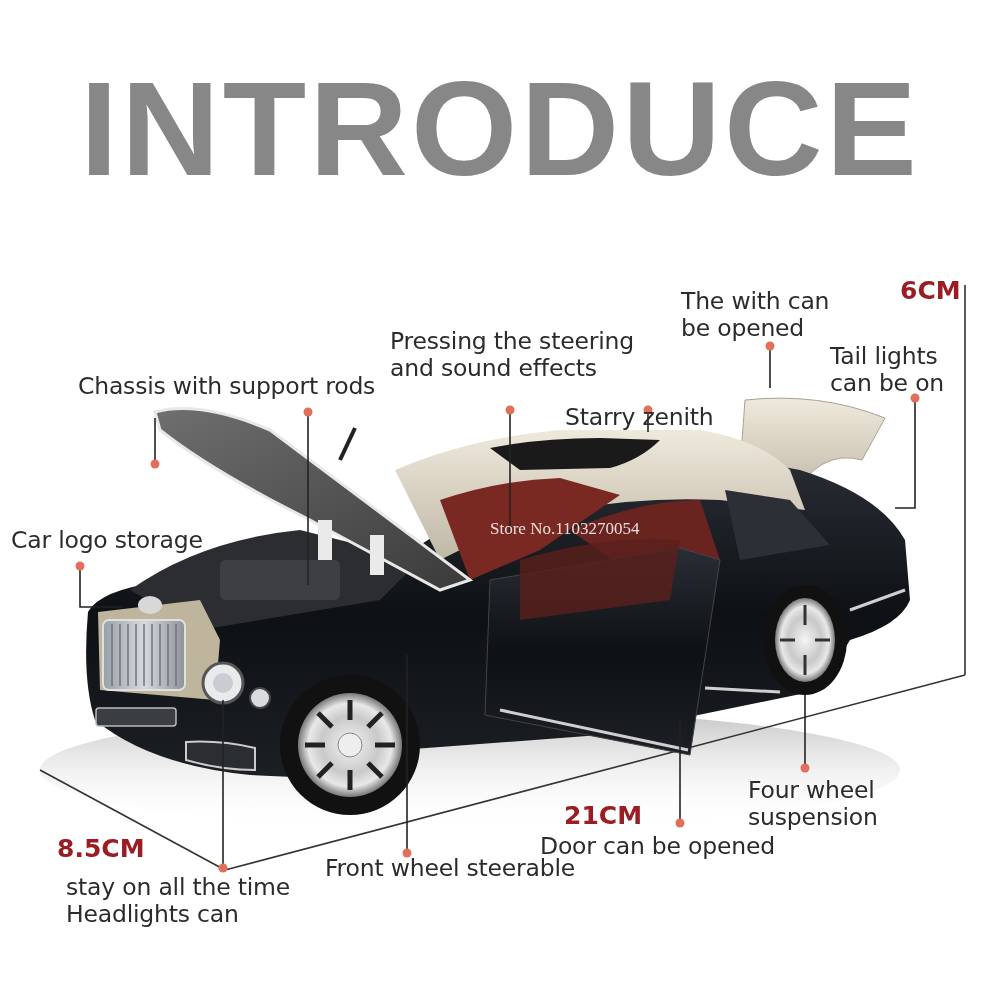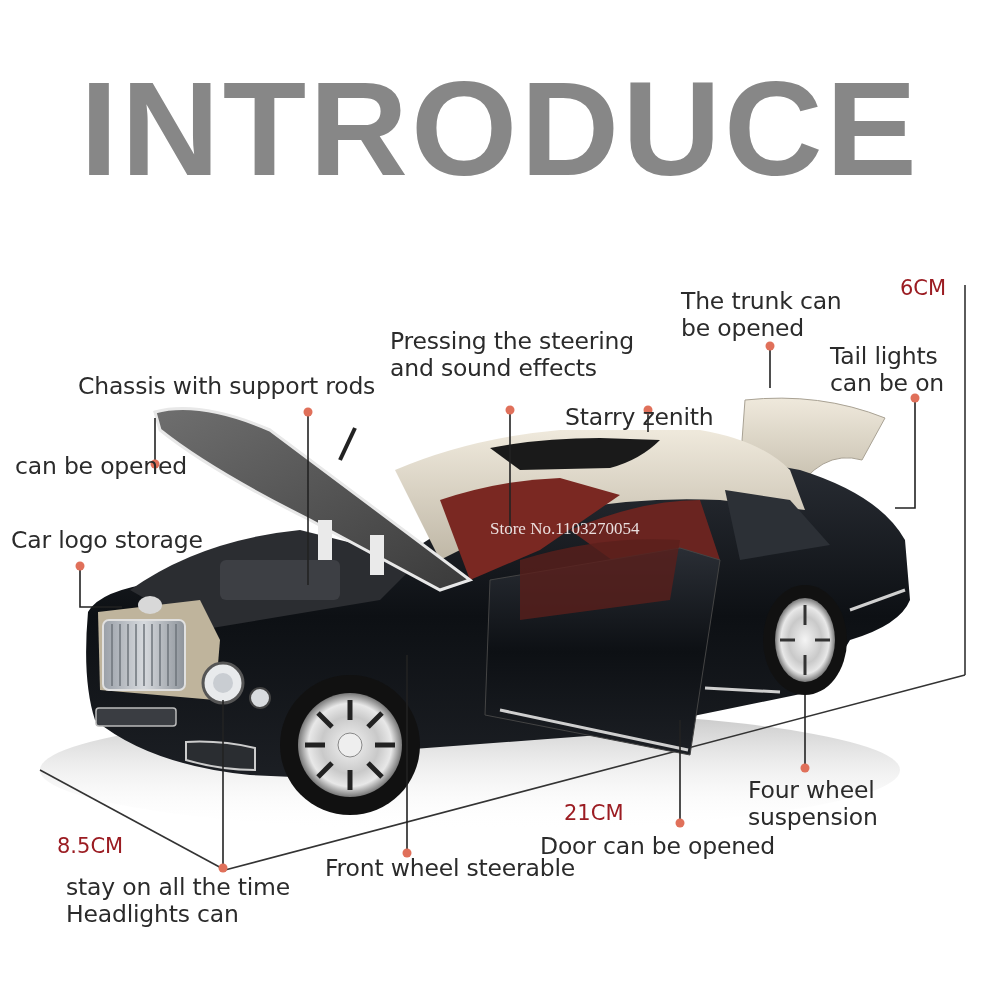--- a/index.html
+++ b/index.html
@@ -9,21 +9,21 @@
     font-family: "Liberation Sans", sans-serif; font-weight: 700;
     font-size: 134px; letter-spacing: 3px; color: #878787; line-height: 1;
     transform: scaleX(1.02);
   }
   svg.scene { position: absolute; left: 0; top: 0; }
   .label {
     position: absolute; color: #2b2b2b; font-size: 23.5px; line-height: 27px;
     font-family: "DejaVu Sans", sans-serif; white-space: nowrap; letter-spacing: -0.2px;
   }
   .dim {
-    position: absolute; color: #9b1c22; font-weight: 400; font-size: 21px;
+    position: absolute; color: #9b1c22; font-weight: 700; font-size: 25px;
     font-family: "DejaVu Sans", sans-serif;
   }
   .watermark {
     position: absolute; color: rgba(255,255,255,0.85); font-size: 17px;
     font-family: "Liberation Serif", serif; white-space: nowrap; margin-top: 17px;
   }
 </style>
 </head>
 <body>
 
@@ -177,21 +177,21 @@
   </g>
 </svg>
 
 <div class="watermark" style="left:490px; top:502px;">Store No.1103270054</div>
 
 <div class="dim" style="left:900px; top:276px;">6CM</div>
 <div class="dim" style="left:548px; top:801px;margin-left:16px;">21CM</div>
 <div class="dim" style="left:57px; top:808px;margin-top:26px;">8.5CM</div>
 
 <div class="label" style="left:681px; top:288px;">
-  <div>The trunk can</div>
+  <div>The with can</div>
   <div>be opened</div>
 </div>
 
 <div class="label" style="left:830px; top:343px;">
   <div>Tail lights</div>
   <div>can be on</div>
 </div>
 
 <div class="label" style="left:390px; top:328px;">
   <div>Pressing the steering</div>
@@ -200,21 +200,20 @@
 
 <div class="label" style="left:565px; top:404px;">
   <div>Starry zenith</div>
 </div>
 
 <div class="label" style="left:78px; top:373px;">
   <div>Chassis with support rods</div>
 </div>
 
 <div class="label" style="left:15px; top:453px;">
-  <div>can be opened</div>
 </div>
 
 <div class="label" style="left:11px; top:527px;">
   <div>Car logo storage</div>
 </div>
 
 <div class="label" style="left:66px; top:874px;">
   <div>stay on all the time</div>
   <div>Headlights can</div>
 </div>

